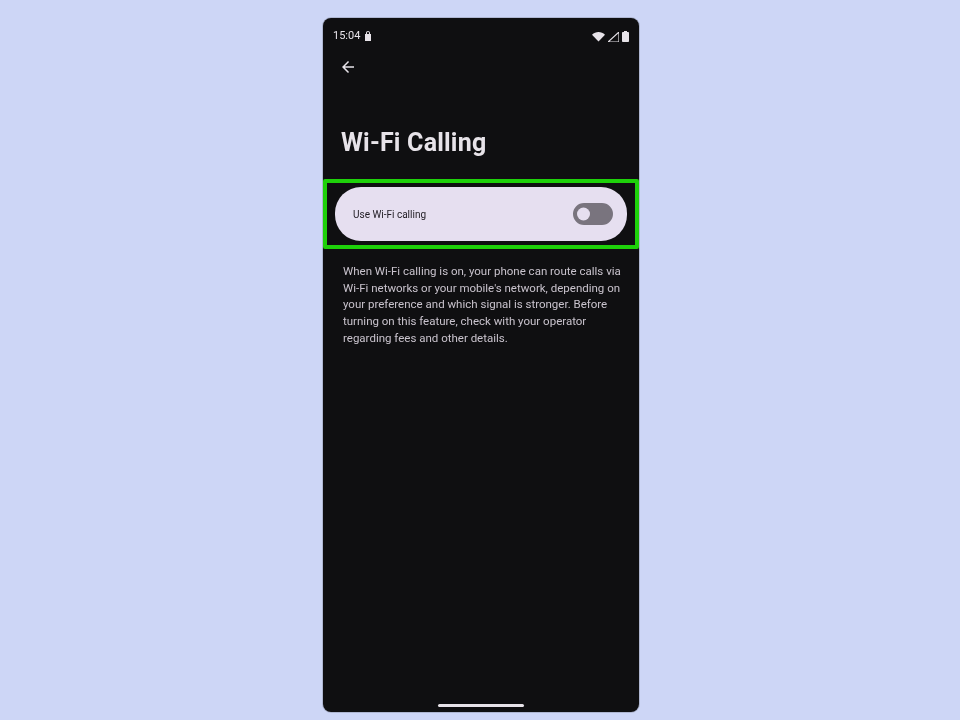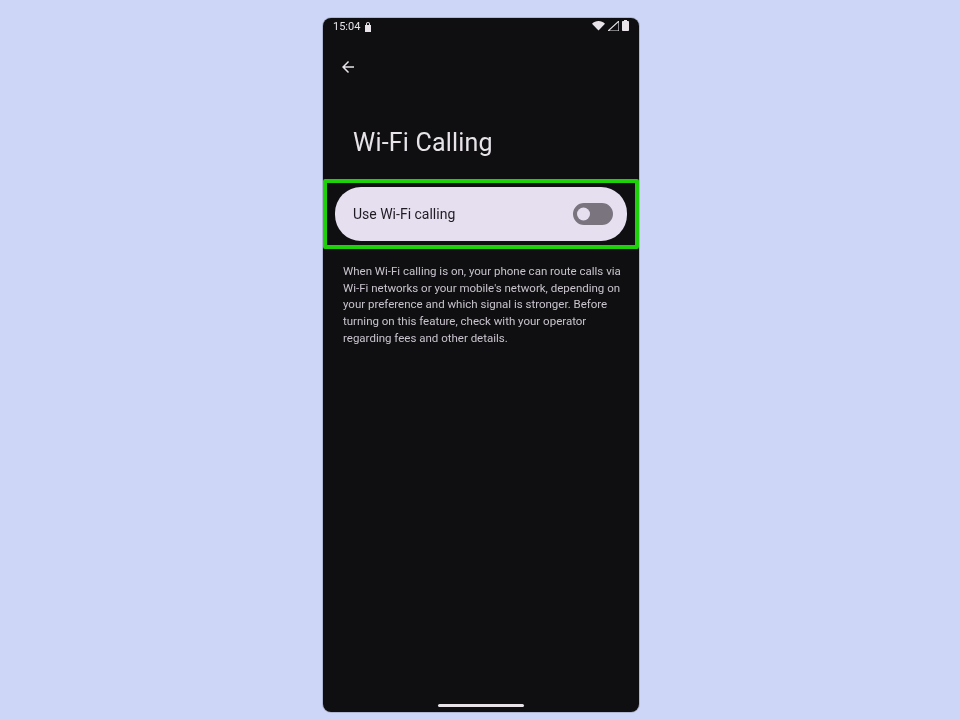--- a/index.html
+++ b/index.html
@@ -20,66 +20,65 @@
     background: #0f0f11;
     border-radius: 8px;
     box-shadow: 0 0 0 1px rgba(0,0,0,.15);
     overflow: hidden;
   }
   .status-bar {
     height: 22px;
     padding: 2px 10px 0 10px;
     display: flex;
     justify-content: space-between;
-    align-items: flex-start;
+    align-items: flex-end;
     color: #e7e3e9;
     font-size: 11px;
   }
   .status-left { display:flex; align-items:center; gap:4px; }
   .status-right { display:flex; align-items:center; gap:3px; }
   .status-right svg, .status-left svg { display:block; }
 
   .back-row {
     padding: 16px 14px 8px 14px;
   }
   .back-btn {
     width: 22px; height: 22px;
     display:flex; align-items:center; justify-content:center;
     color:#e7e3e9;
     cursor:pointer;
   }
 
   .page-title {
     color:#e7e3e9;
     font-size: 25px;
-    font-weight: 400;
+    font-weight: 700;
     padding: 40px 18px 22px 18px;
     letter-spacing: .2px;
-    margin-left: 12px;
   }
 
   .highlight-box {
     border: 4px solid #1ed10a;
     margin: 0 0 0 0;
     padding: 4px 8px;
     border-radius: 2px;
   }
 
   .setting-card {
     background: #e6dff0;
     border-radius: 26px;
     height: 54px;
     display:flex;
     align-items:center;
     justify-content:space-between;
     padding: 0 14px 0 18px;
   }
   .setting-label {
     color:#1f1b22;
-    font-size: 14px;
+    font-size: 10px;
   }
 
   .toggle {
     width: 40px;
     height: 22px;
     border-radius: 22px;
     background: #79747e;
     border: 2px solid #79747e;
     position: relative;
     box-sizing: border-box;

